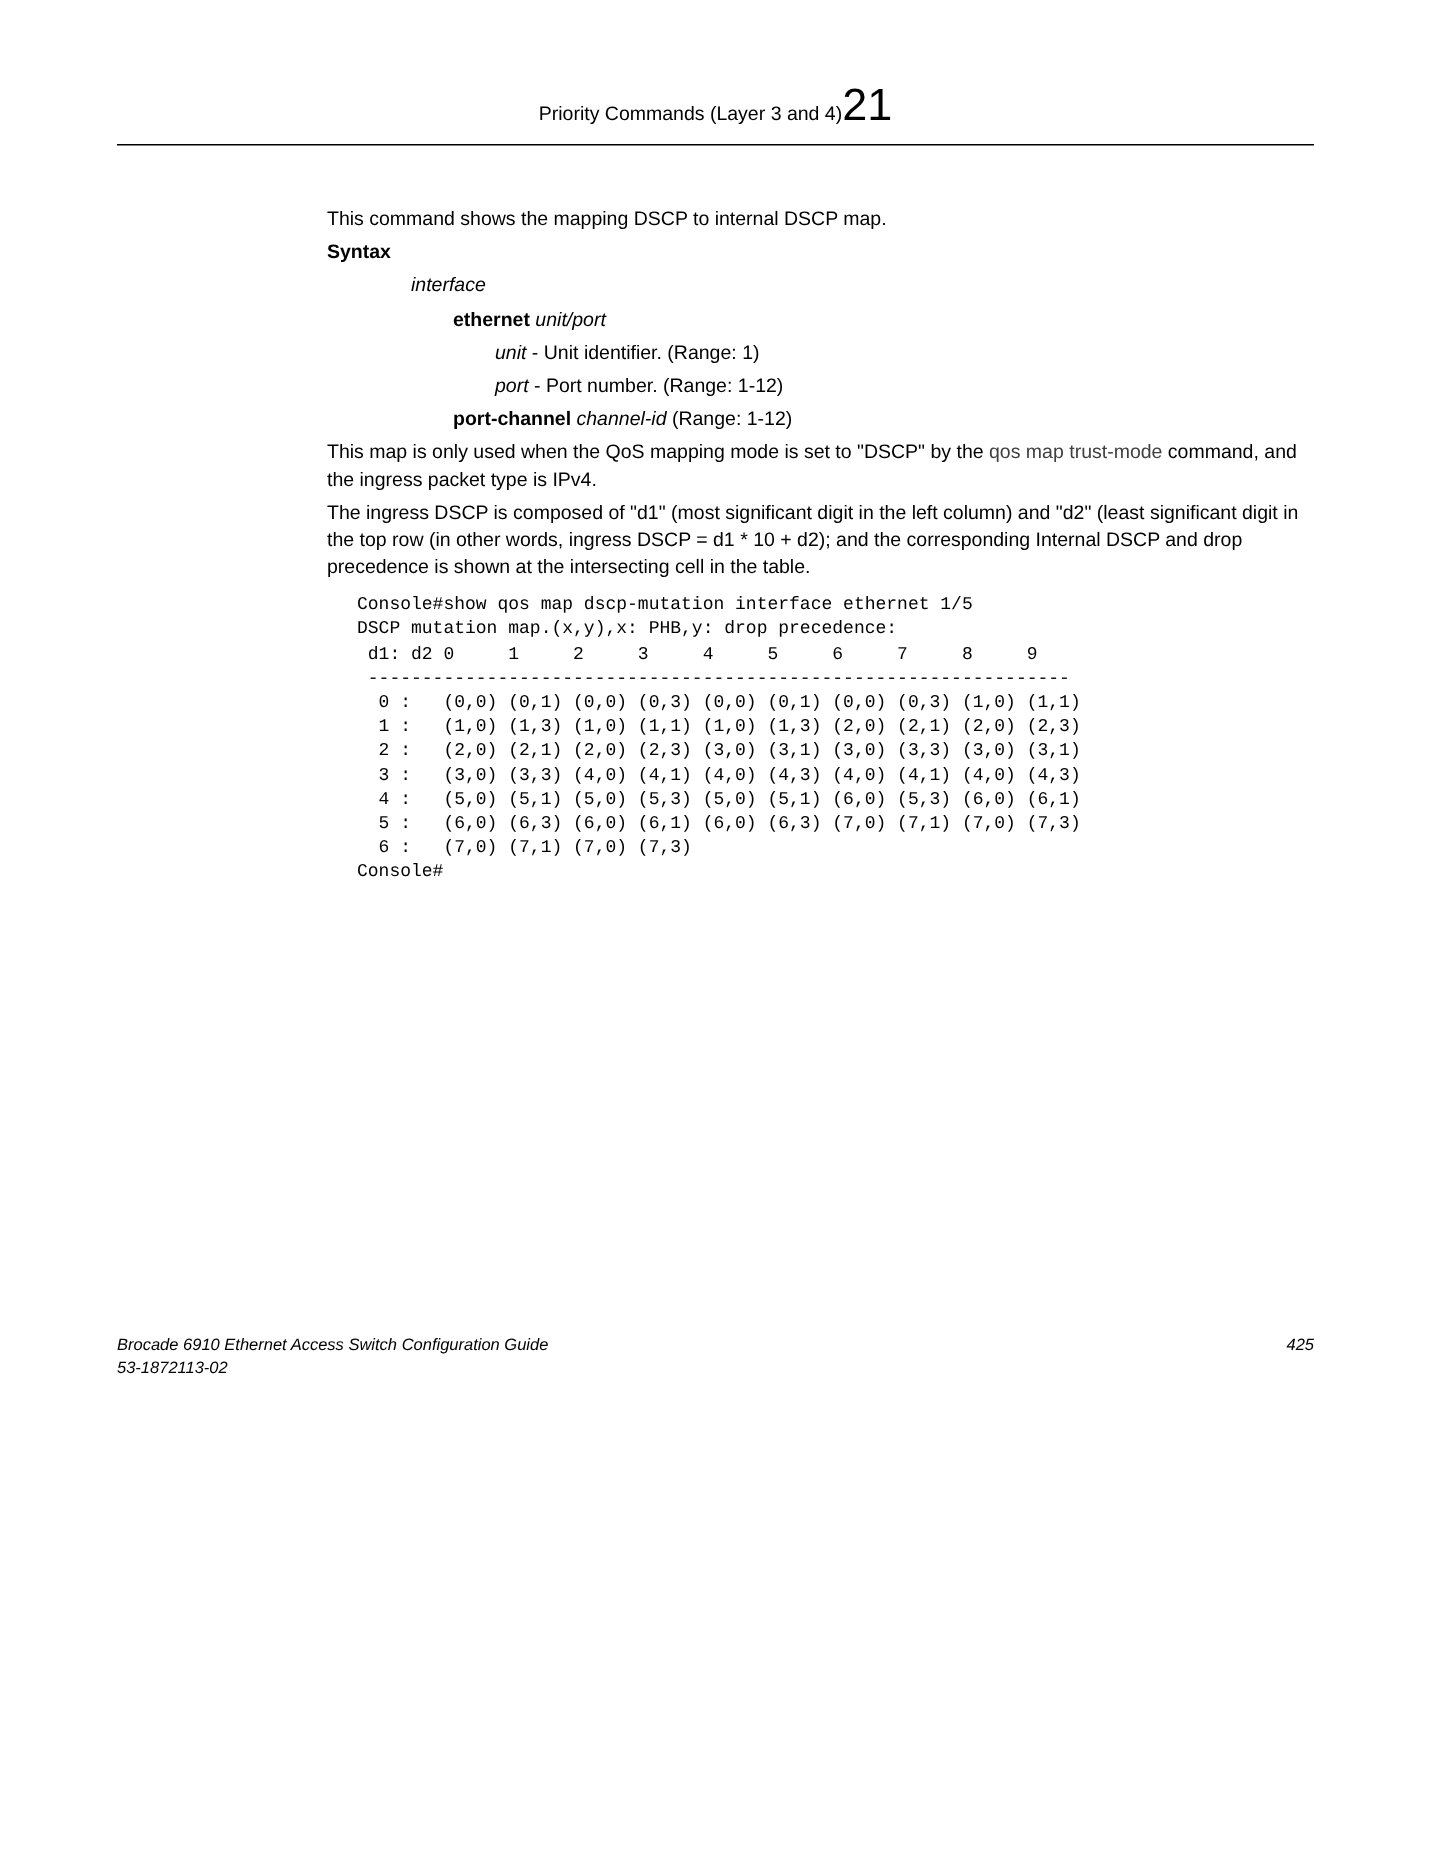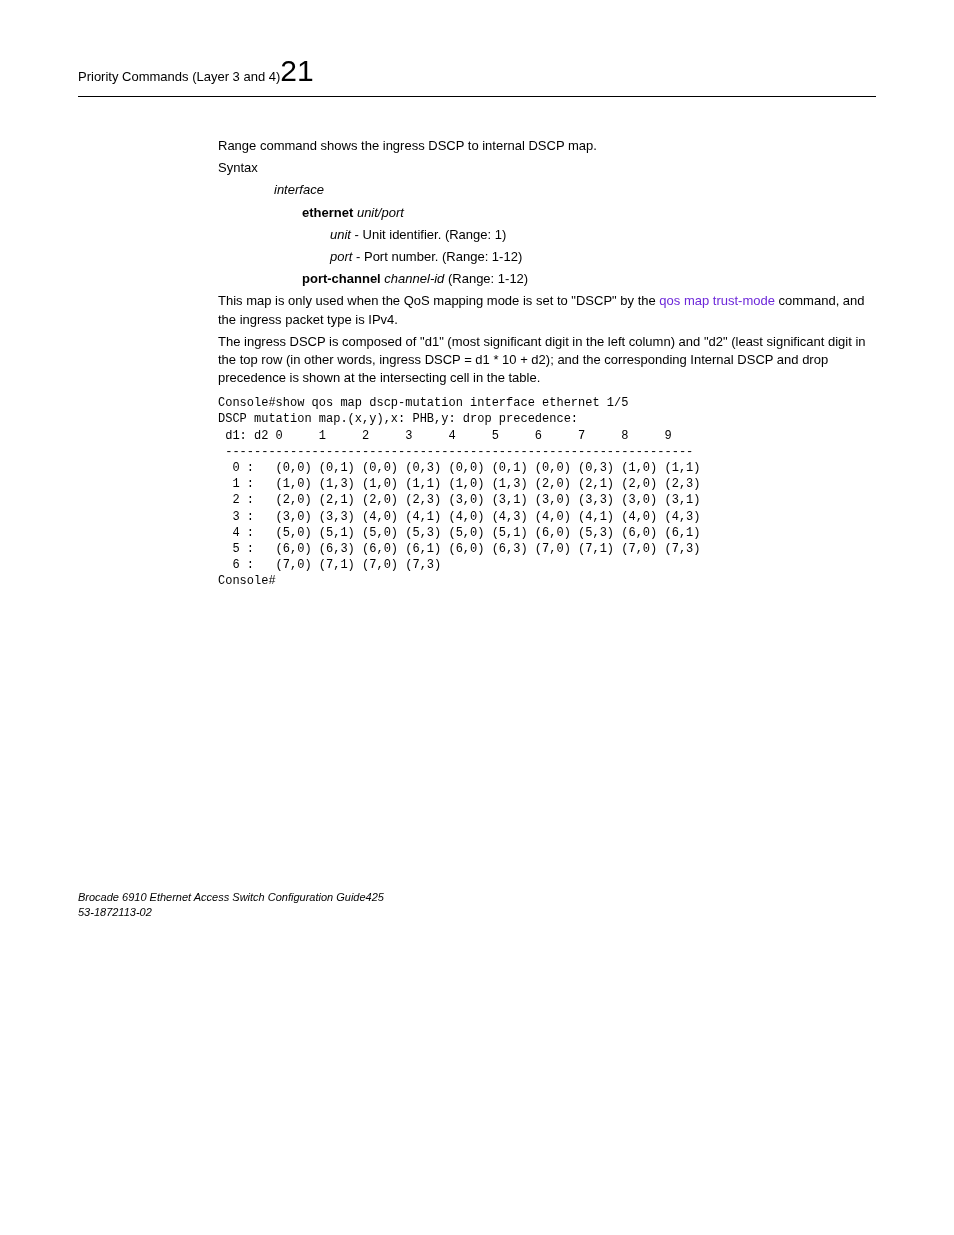--- a/index.html
+++ b/index.html
@@ -7,21 +7,21 @@
     font-size: 13px;
     color: #000;
     background: #fff;
     margin: 0;
     padding: 50px 78px 30px 78px;
     width: 798px;
     line-height: 1.4;
   }
   .header {
     display: flex;
-    justify-content: flex-start;
+    justify-content: center;
     align-items: baseline;
     border-bottom: 1px solid #000;
     padding-bottom: 4px;
     margin-bottom: 40px;
   }
   .header .left {
     font-size: 13px;
   }
   .header .right {
     font-size: 30px;
@@ -29,37 +29,38 @@
   }
   .section-title {
     font-weight: bold;
     font-size: 13px;
     margin-top: 0;
   }
   .body-indent {
     margin-left: 140px;
   }
   .sub-heading {
-    font-weight: normal;
+    font-weight: bold;
   }
   .indent-1 { margin-left: 28px; }
   .indent-2 { margin-left: 56px; }
   .indent-3 { margin-left: 84px; }
   em { font-style: italic; }
-  .link { color: #6d28d9; text-decoration: none; }
+  .link { color: #404040; text-decoration: none; }
   pre.console {
     font-family: "Courier New", monospace;
     font-size: 12px;
     white-space: pre;
     margin-top: 8px;
     line-height: 1.35;
+    margin-left: 20px;
   }
   .footer {
     display: flex;
-    justify-content: flex-start;
+    justify-content: space-between;
     font-style: italic;
     font-size: 11px;
     color: #000;
     margin-top: 300px;
   }
   .footer .page-num {
     font-style: italic;
   }
   p { margin: 4px 0; }
 </style>
@@ -67,21 +68,21 @@
 <body>
 
 <div class="header">
   <span class="left">Priority Commands (Layer 3 and 4)</span>
   <span class="right">21</span>
 </div>
 
 <div>
 
   <div class="body-indent">
-    <p>Range command shows the ingress DSCP to internal DSCP map.</p>
+    <p>This command shows the mapping DSCP to internal DSCP map.</p>
 
     <p class="sub-heading">Syntax</p>
     <p class="indent-2"><em>interface</em></p>
     <p class="indent-3">
       <b>ethernet</b><em> unit/port</em>
     </p>
     <p class="indent-3" style="margin-left:112px">
       <em>unit</em><span> - Unit identifier. (Range: 1)</span>
     </p>
     <p class="indent-3" style="margin-left:112px">

